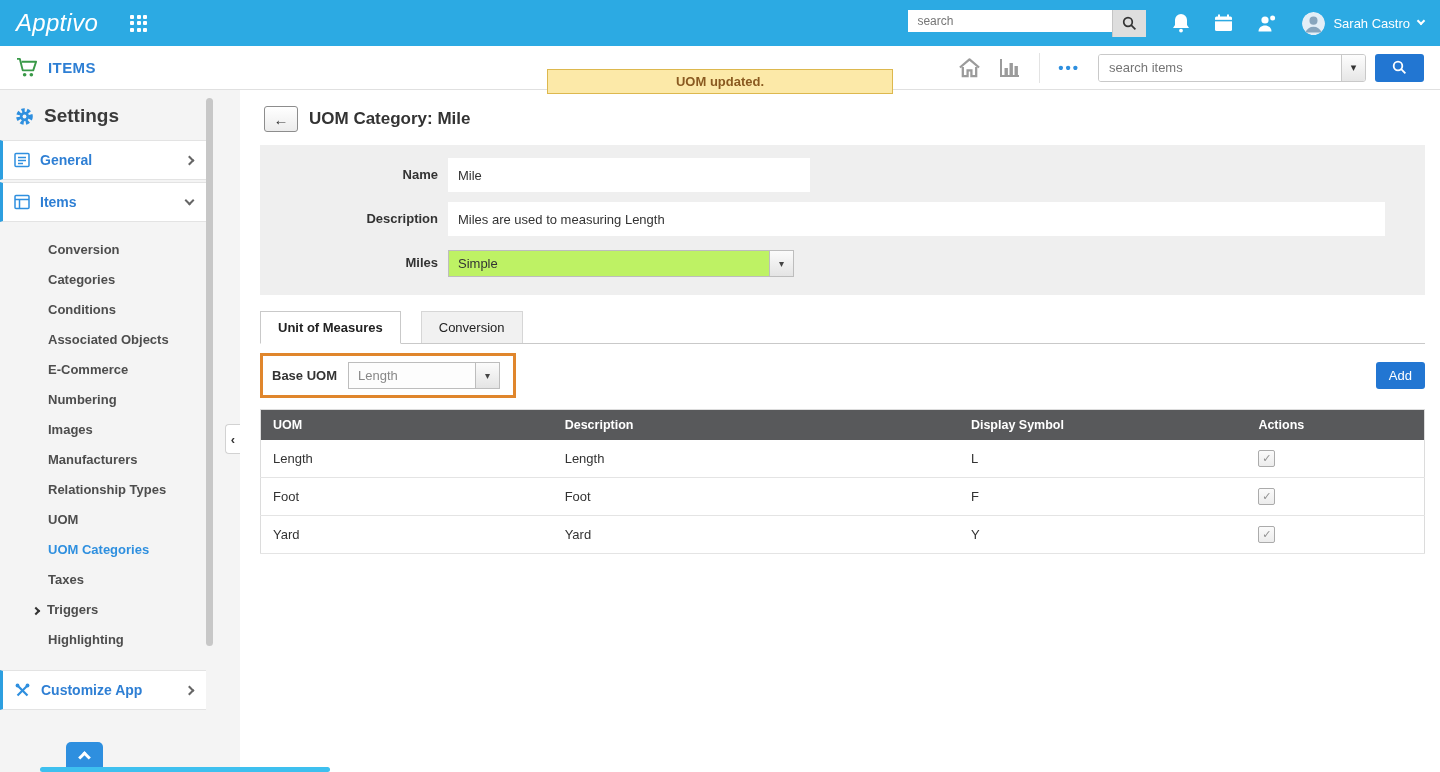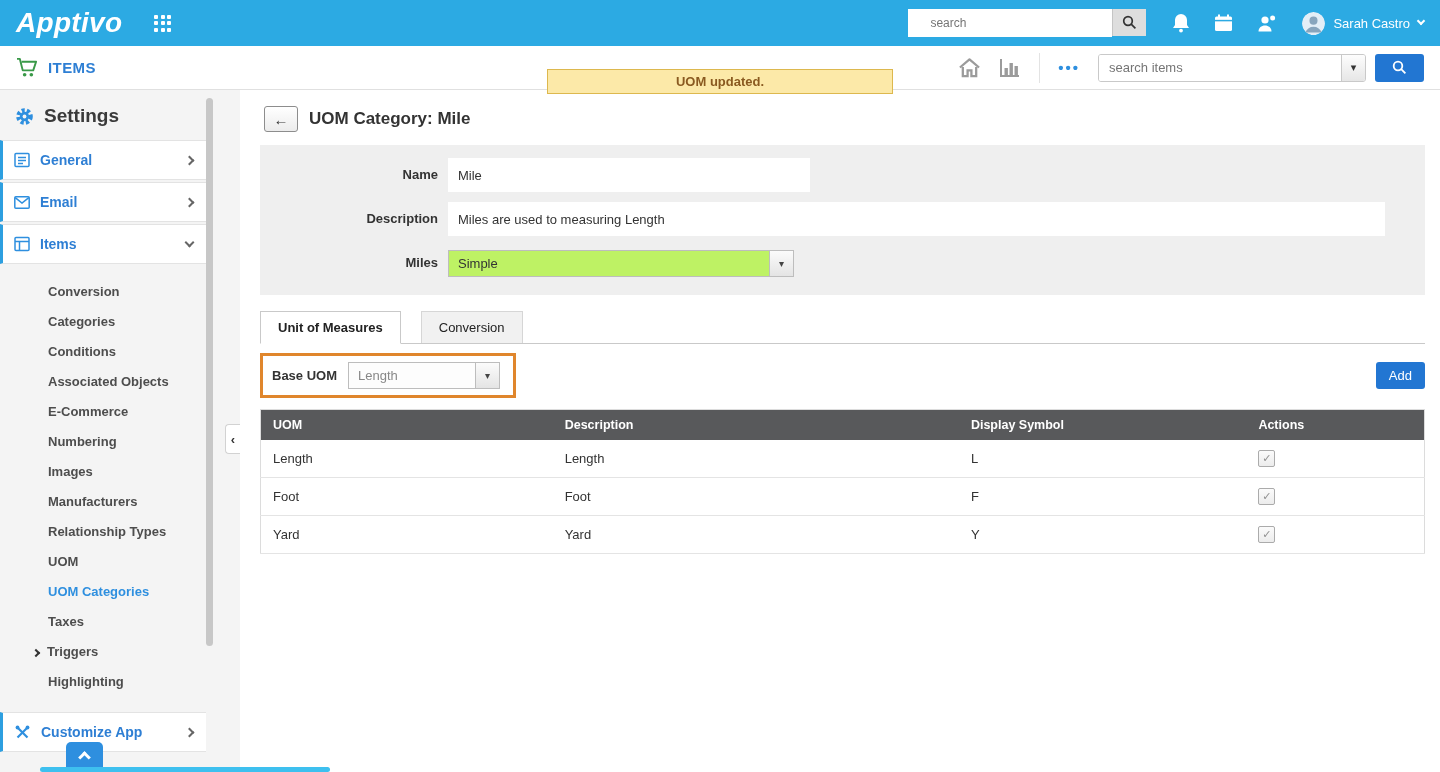--- a/index.html
+++ b/index.html
@@ -1,25 +1,25 @@
 <!DOCTYPE html>
 <html><head>
 <meta charset="utf-8">
 <style>
   * { margin:0; padding:0; box-sizing:border-box; }
   html,body { width:1440px; height:772px; overflow:hidden; background:#fff;
               font-family:"Liberation Sans", sans-serif; }
 
   
   .topbar { height:46px; background:#2caae3; display:flex; align-items:center; padding:0 16px; position:relative; z-index:6; }
-  .brand { color:#fff; font-size:28px; font-weight:bold; font-style:italic; letter-spacing:.3px; margin-right:32px; cursor:pointer; }
+  .brand { color:#fff; font-size:24px; font-weight:normal; font-style:italic; letter-spacing:.3px; margin-right:32px; cursor:pointer; }
   .grid-icon { display:grid; grid-template-columns:repeat(3,4px); grid-auto-rows:4px; gap:2.5px; cursor:pointer; }
   .grid-icon i { background:#fff; border-radius:1px; }
   .top-search { margin-left:auto; display:flex; }
-  .top-search input { width:204px; height:28px; border:none; outline:none; padding:0 22px; font-size:12px; color:#b91c1c; font-family:inherit; }
+  .top-search input { width:204px; height:22px; border:none; outline:none; padding:0 9px; font-size:12px; color:#b91c1c; font-family:inherit; }
   .top-search .search-btn { width:34px; height:27px; background:#dedede; border:none; border-left:1px solid #c5c5c5; display:flex; align-items:center; justify-content:center; cursor:pointer; }
   .top-icons { display:flex; align-items:center; gap:24px; margin-left:26px; }
   .top-icons .ticon { cursor:pointer; display:flex; align-items:center; }
   .user { display:flex; align-items:center; gap:8px; margin-left:26px; cursor:pointer; }
   .avatar { width:23px; height:23px; border-radius:50%; overflow:hidden; display:block; }
   .user-name { color:#fff; font-size:13px; }
   .chev { display:inline-block; width:7px; height:7px; border-right:2px solid #666; border-bottom:2px solid #666; transform:rotate(-45deg); }
   .chev.down { transform:rotate(45deg); margin-top:-4px; }
   .chev.white { border-color:#fff; width:6px; height:6px; }
 
@@ -222,28 +222,20 @@
       <svg width="16" height="16" viewBox="0 0 16 16">
           <rect x="1" y="1.5" width="14" height="13" rx="1" fill="none" stroke="#2e8fdf" stroke-width="1.5"></rect>
           <line x1="4" y1="5.5" x2="12" y2="5.5" stroke="#2e8fdf" stroke-width="1.5"></line>
           <line x1="4" y1="8.5" x2="12" y2="8.5" stroke="#2e8fdf" stroke-width="1.5"></line>
           <line x1="4" y1="11.5" x2="9" y2="11.5" stroke="#2e8fdf" stroke-width="1.5"></line>
         </svg>
       <span class="mlabel">General</span>
       <span class="chev"></span>
     </div>
 
-    <div class="menu-row">
-      <svg width="16" height="13" viewBox="0 0 16 13">
-          <rect x="0.8" y="0.8" width="14.4" height="11.4" rx="1" fill="none" stroke="#2e8fdf" stroke-width="1.5"></rect>
-          <path d="M1.2 1.6 8 7l6.8-5.4" fill="none" stroke="#2e8fdf" stroke-width="1.5"></path>
-        </svg>
-      <span class="mlabel">Email</span>
-      <span class="chev"></span>
-    </div>
 
     <div class="menu-row">
       <svg width="16" height="16" viewBox="0 0 16 16">
           <rect x="1" y="1.5" width="14" height="13" rx="1" fill="none" stroke="#2e8fdf" stroke-width="1.5"></rect>
           <line x1="1" y1="5.5" x2="15" y2="5.5" stroke="#2e8fdf" stroke-width="1.5"></line>
           <line x1="5.5" y1="5.5" x2="5.5" y2="14" stroke="#2e8fdf" stroke-width="1.5"></line>
         </svg>
       <span class="mlabel">Items</span>
       <span class="chev down"></span>
     </div>

